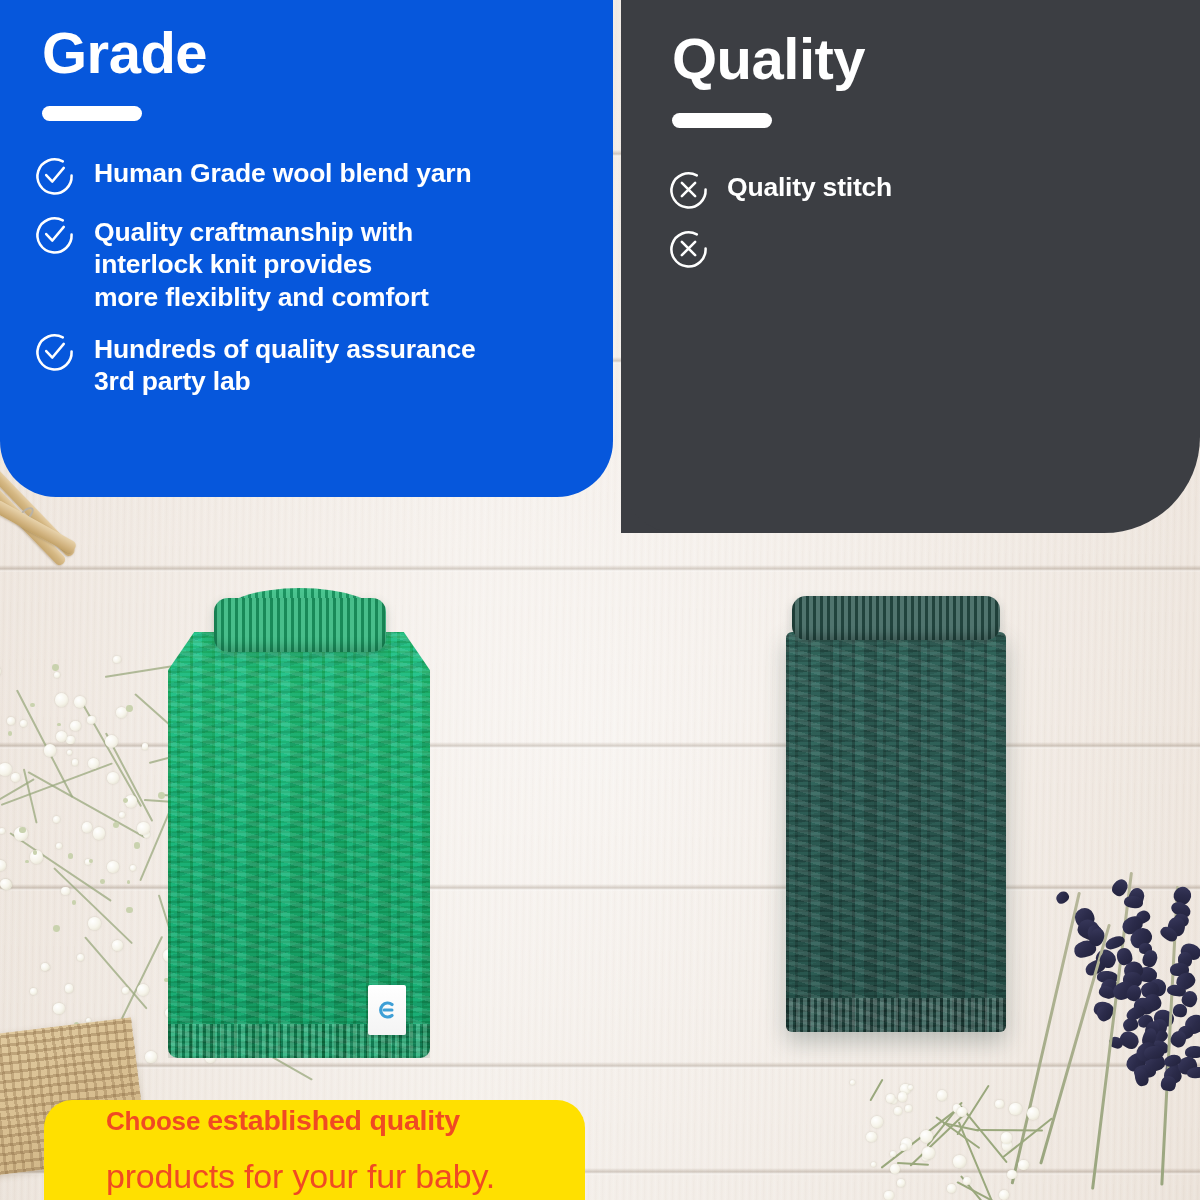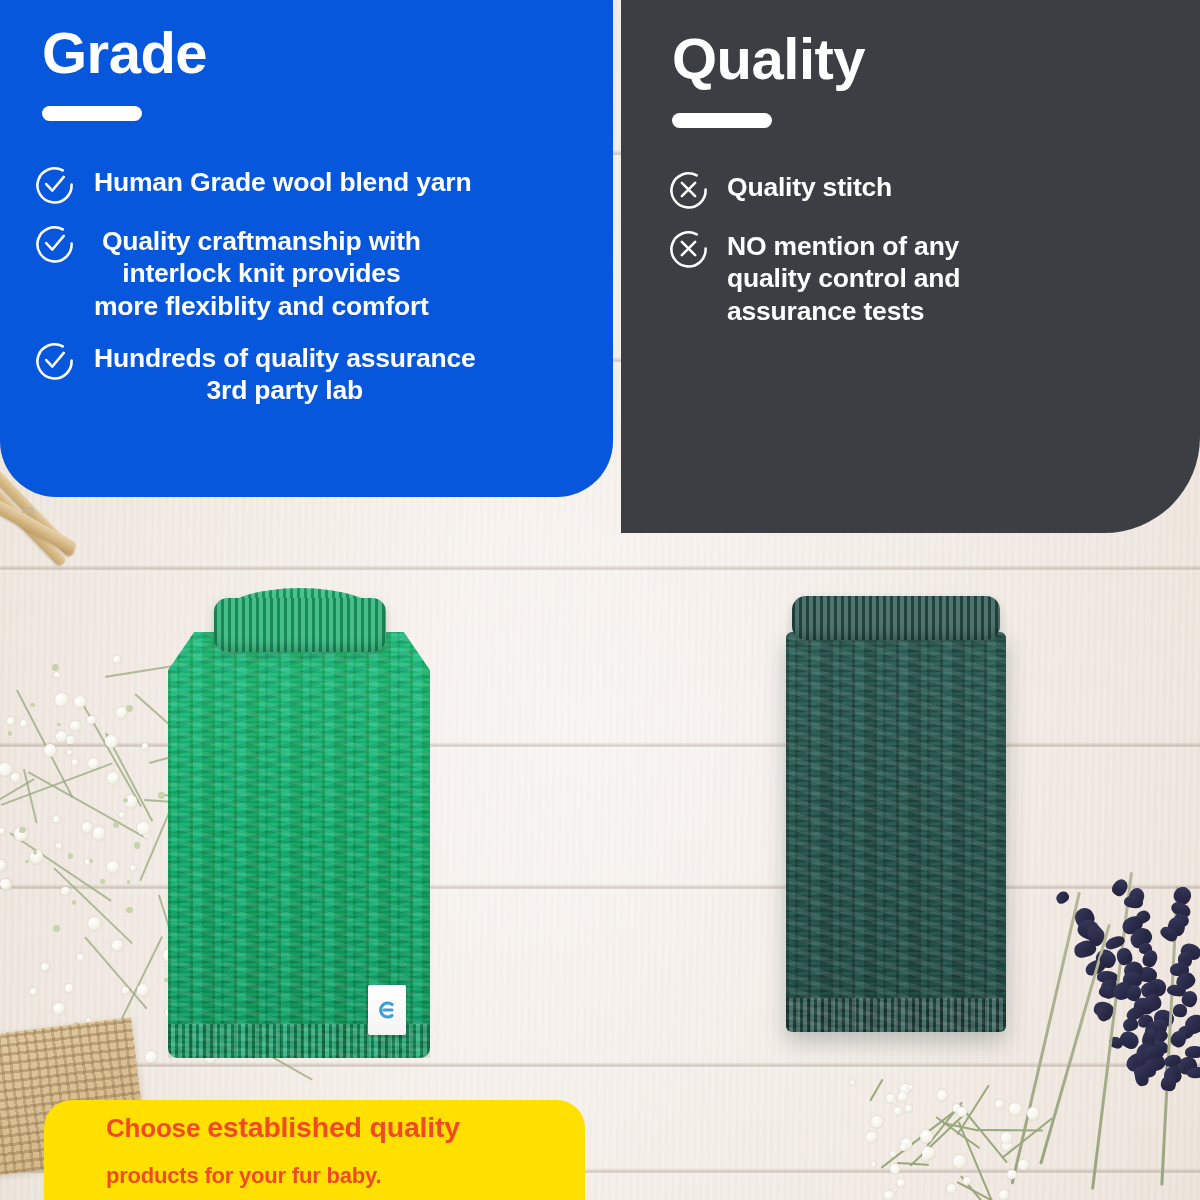--- a/index.html
+++ b/index.html
@@ -215,21 +215,21 @@
   .theirs-title{ position:absolute; left:672px; top:30px; font-size:58px; }
 
   .title-rule{
     position:absolute; height:15px; width:100px; border-radius:8px; background:#ffffff;
   }
   .rule-ours{ left:42px; top:106px; }
   .rule-theirs{ left:672px; top:113px; }
 
   
   .feature-list{ position:absolute; }
-  .list-ours{ left:34px; top:163px; width:570px;text-align:center; }
+  .list-ours{ left:34px; top:154px; width:570px; }
   .list-theirs{ left:668px; top:168px; width:510px; }
 
   .feat{
     display:flex; align-items:flex-start; gap:19px;
     margin-bottom:17px;
   }
   .list-theirs .feat{ gap:18px; margin-bottom:17px; }
 
   .feat-icon{ flex:0 0 auto; width:41px; height:41px; margin-top:1px; }
   .feat-icon svg{ display:block; width:41px; height:41px; }
@@ -254,21 +254,21 @@
     padding-left:62px;
   }
   .banner-line{
     color:#F04A23;
     font-size:26px;
     line-height:1.18;
     letter-spacing:-0.2px;
     font-weight:600;
   }
   .banner-line .strong{ font-weight:800; font-size:28.5px; }
-  .banner-line.l2{ font-weight:700; font-size:22px; margin-top:18px; }
+  .banner-line.l2{ font-weight:400; font-size:34px; margin-top:18px; }
 </style>
 </head>
 <body>
 
 <div class="stage">
   <div class="plank-seam s1"></div>
   <div class="plank-seam s2"></div>
   <div class="plank-seam s3"></div>
   <div class="plank-seam s4"></div>
   <div class="plank-seam s5"></div>
@@ -634,23 +634,20 @@
     </span>
     <span class="feat-text">Quality stitch</span>
   </div>
   <div class="feat">
     <span class="feat-icon">
       <svg viewBox="0 0 42 42">
         <path d="M29.5 6.6A17.5 17.5 0 1 0 38.5 21" fill="none" stroke="#fff" stroke-width="2.6" stroke-linecap="round"></path>
         <path d="M14.2 14.2 L27.8 27.8 M27.8 14.2 L14.2 27.8" fill="none" stroke="#fff" stroke-width="2.6" stroke-linecap="round"></path>
       </svg>
     </span>
-    <span class="feat-text">NO mention of any
-quality control and
-assurance tests</span>
   </div>
 </div>
 
 <div class="banner">
   <div class="banner-line l1">
     <span>Choose </span><span class="strong">established quality</span>
   </div>
   <div class="banner-line l2">products for your fur baby.</div>
 </div>
 

